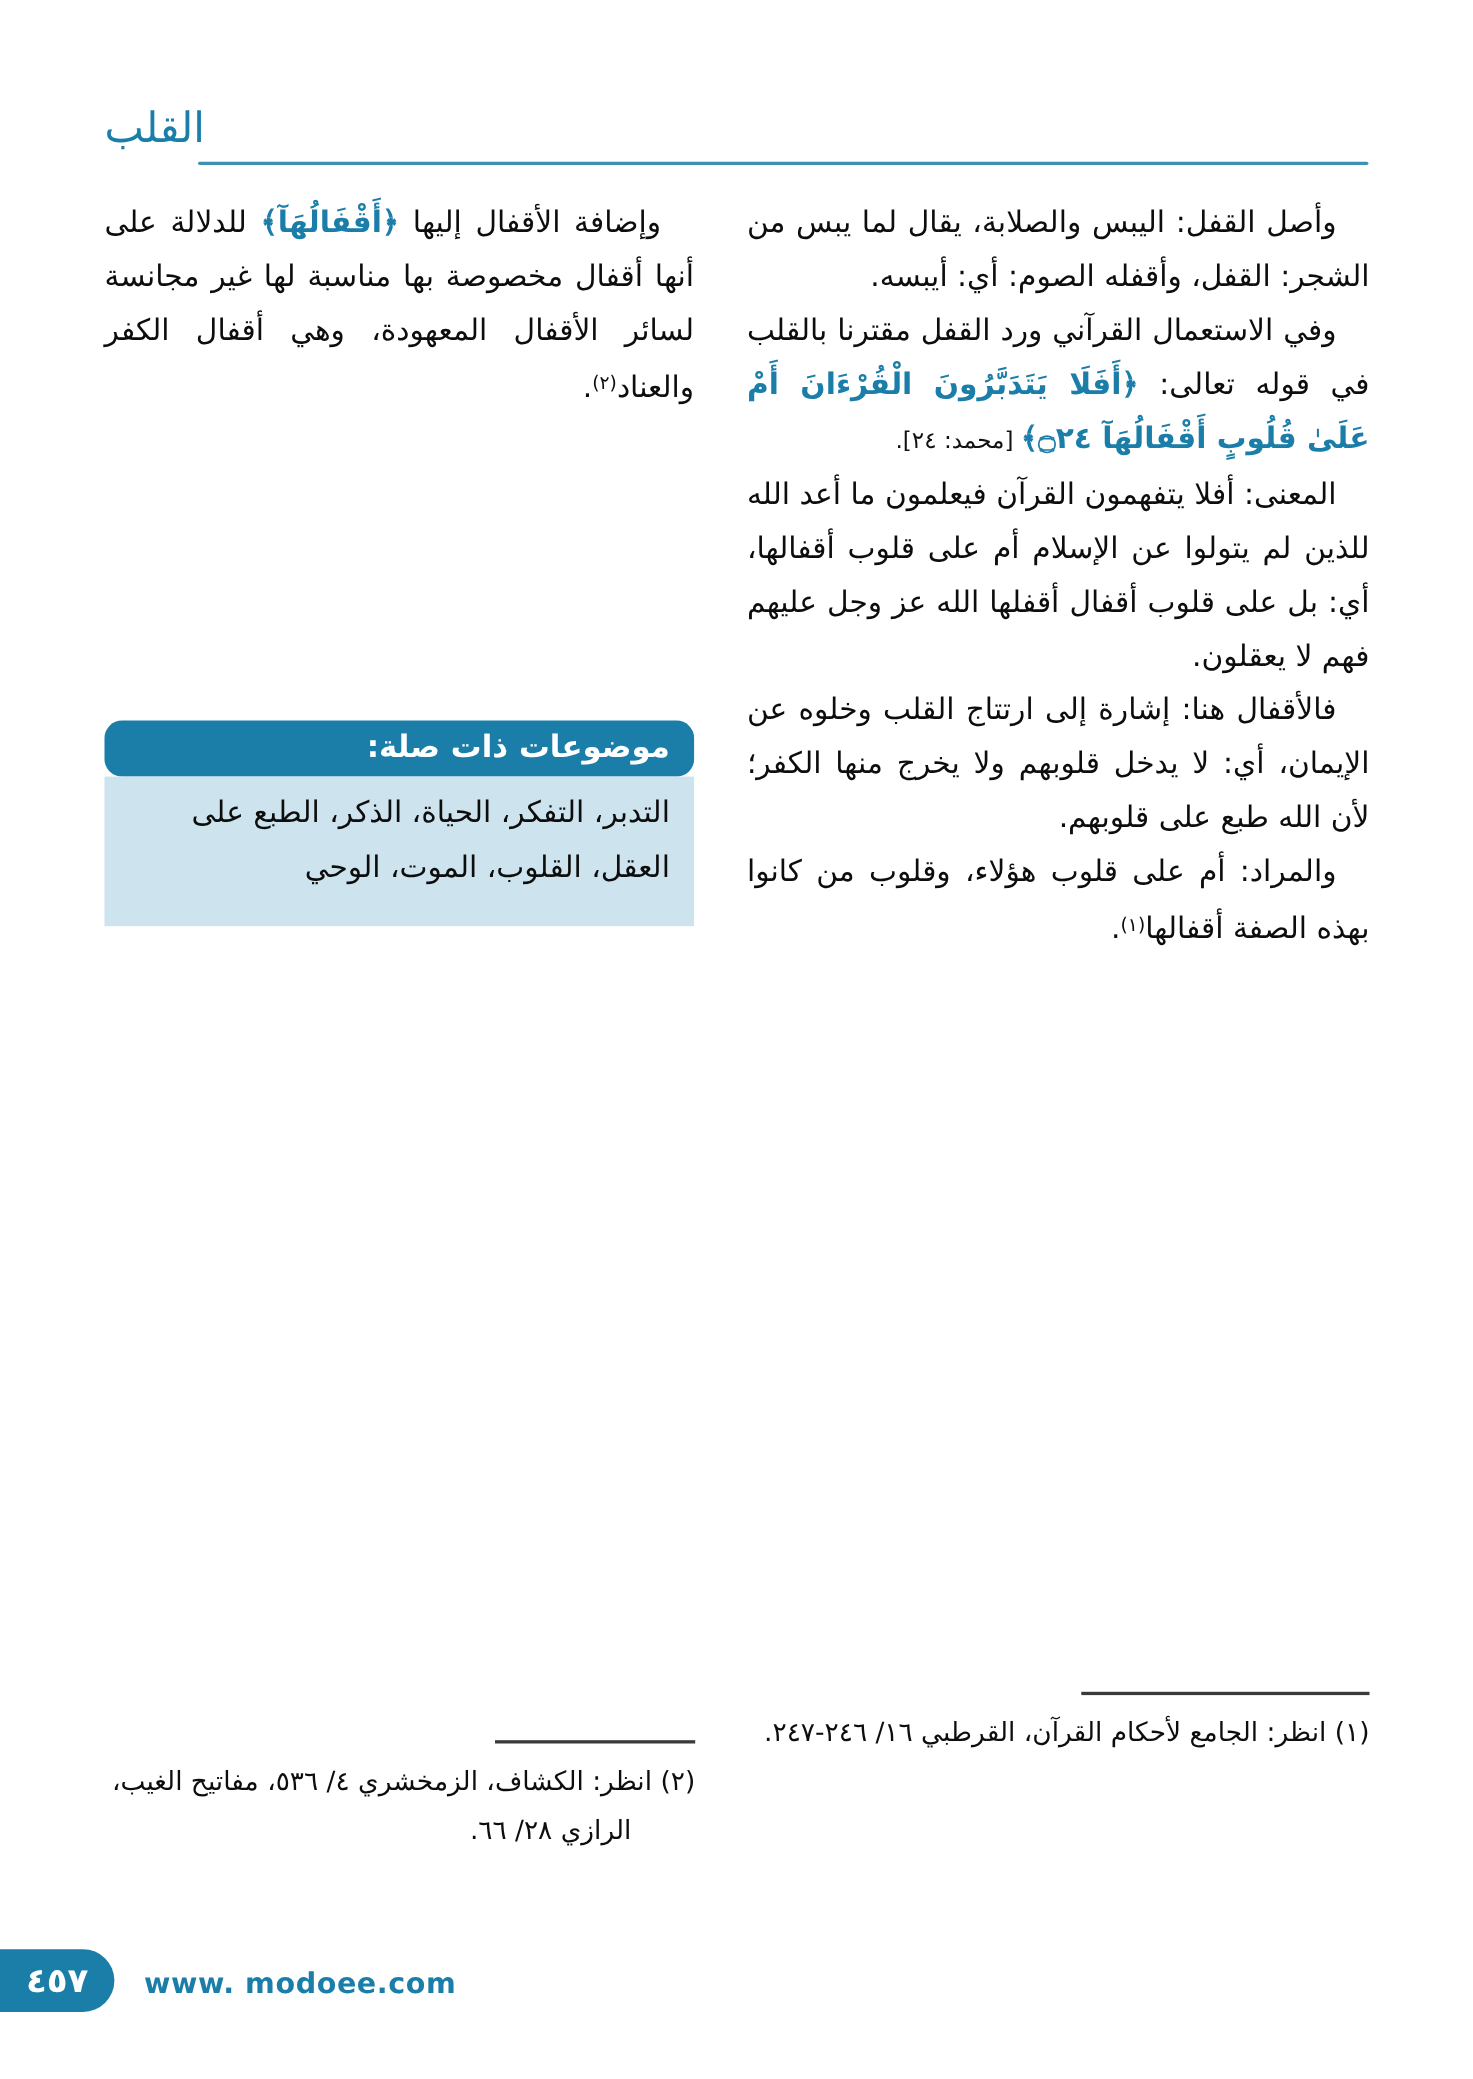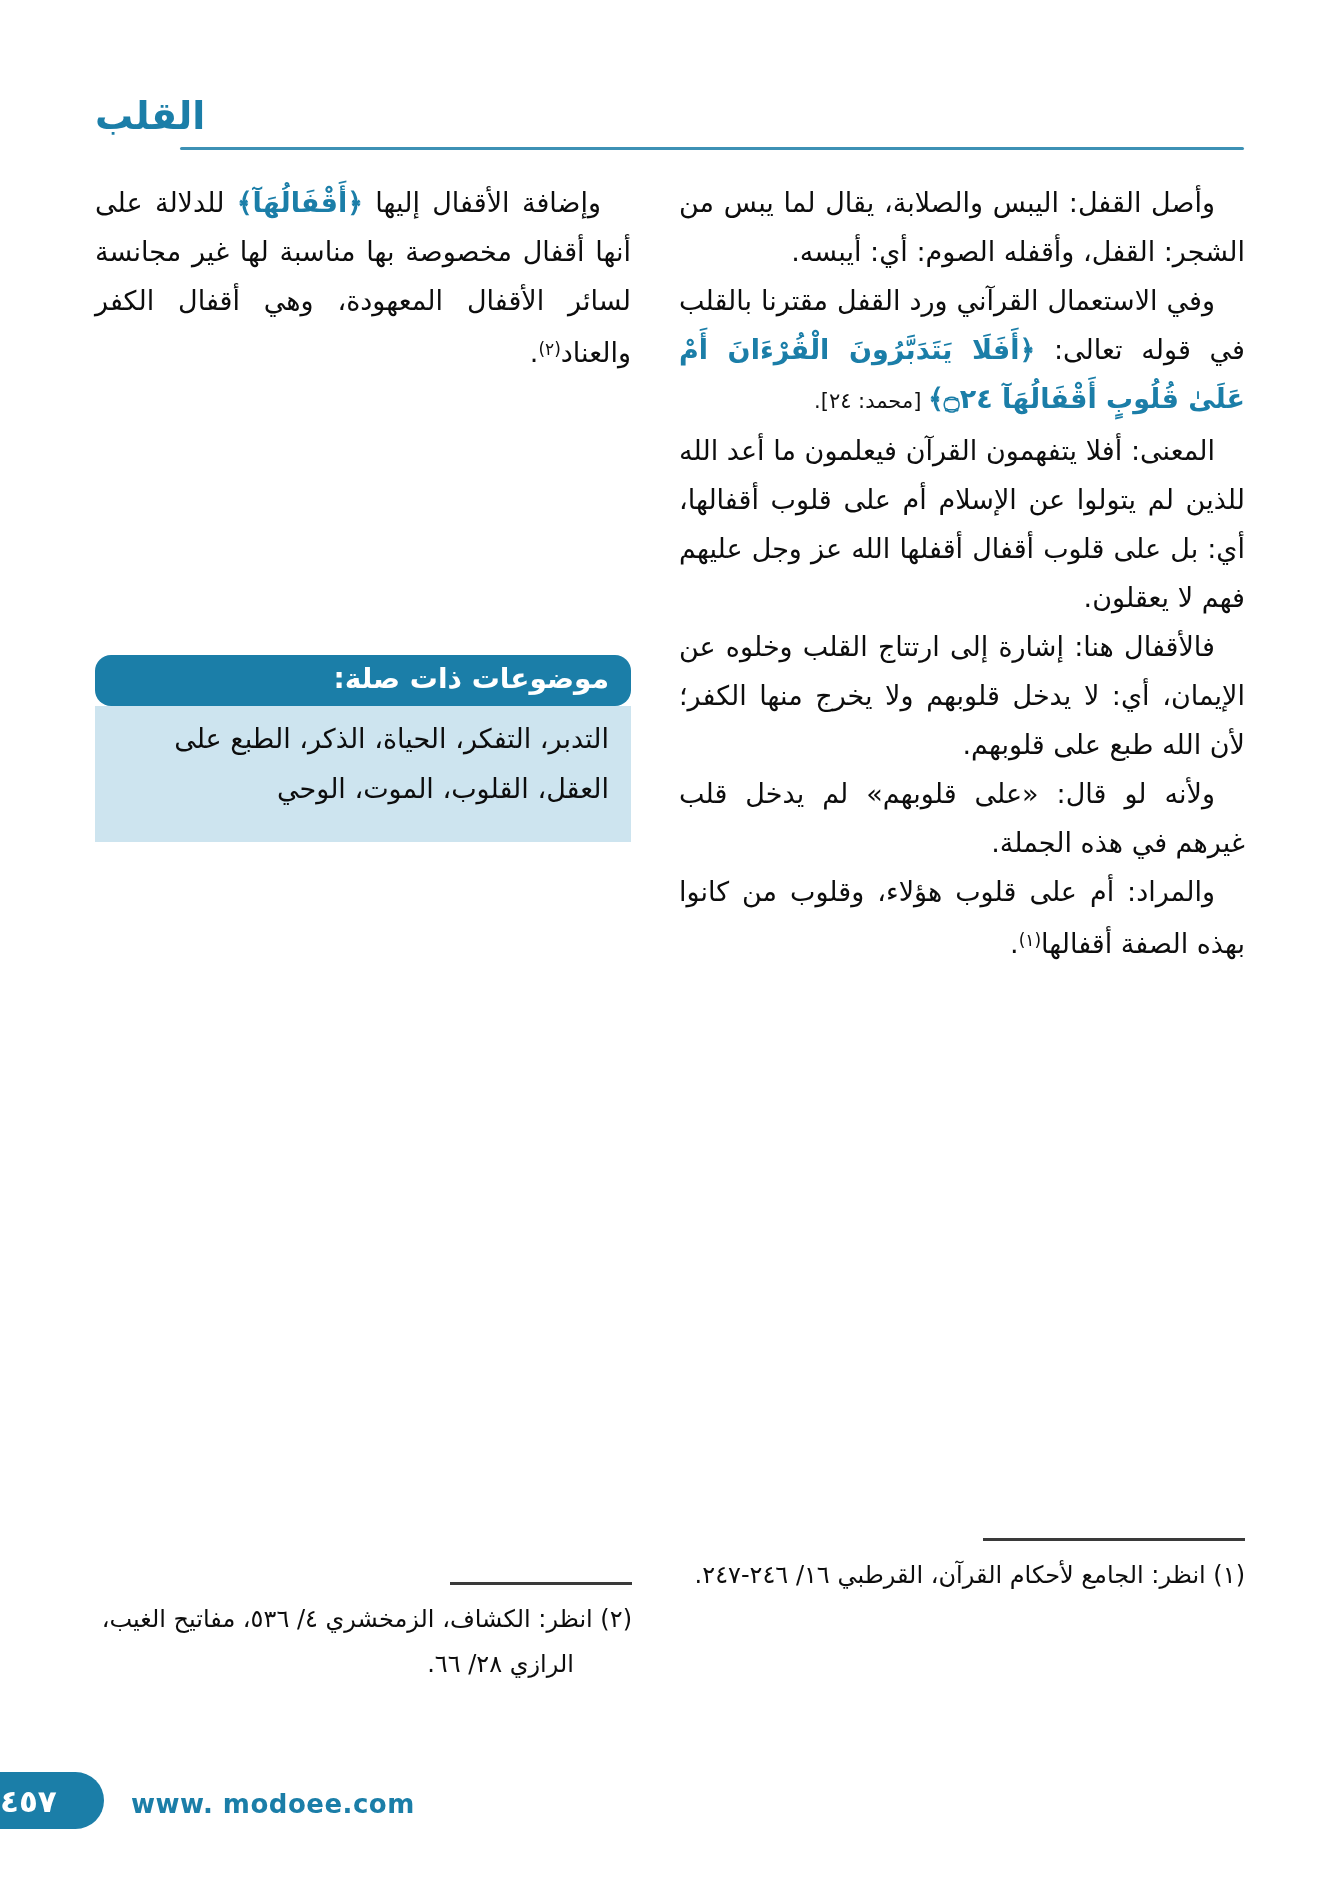--- a/index.html
+++ b/index.html
@@ -7,21 +7,21 @@
   html, body { background:#ffffff; }
   body {
     width:1339px; height:1890px; position:relative; overflow:hidden;
     font-family:"DejaVu Sans", sans-serif; color:#0d0d0d;
   }
   .page { position:absolute; inset:0; background:#ffffff; }
 
   
   .title {
     position:absolute; left:95px; top:94px;
-    font-size:38px; font-weight:bold; color:var(--accent);
+    font-size:38px; font-weight:normal; color:var(--accent);
     direction:rtl;
   }
   .header-rule {
     position:absolute; left:180px; top:147px; width:1064px; height:3px;
     background:var(--accent); opacity:.85; border-radius:2px;
   }
 
   
   .col {
     position:absolute; top:178px; direction:rtl; text-align:justify;
@@ -56,41 +56,40 @@
   .fn-right { right:94px; width:566px; top:1538px; }
   .fn-right .fn-rule { width:262px; }
   .fn-left  { left:95px; width:537px; top:1582px; }
   .fn-left .fn-rule { width:182px; }
 
   
   .page-tab {
     position:absolute; left:0; top:1772px; width:104px; height:57px;
     background:var(--accent); border-radius:0 30px 30px 0;
     color:#ffffff; font-size:31px; font-weight:bold;
-    display:flex; align-items:center; justify-content:flex-end;
+    display:flex; align-items:center; justify-content:center;
   }
   .website {
     position:absolute; left:131px; top:1789px; direction:ltr;
     color:var(--accent); font-size:26px; font-weight:bold; letter-spacing:.5px;
   }
 </style>
 </head>
 <body>
 
 <div class="page">
 
   <h1 class="title">القلب</h1>
   <div class="header-rule"></div>
 
   <section class="col col-main">
     <p class="para">وأصل القفل: اليبس والصلابة، يقال لما يبس من الشجر: القفل، وأقفله الصوم: أي: أيبسه.</p>
     <p class="para"><span>وفي الاستعمال القرآني ورد القفل مقترنا بالقلب في قوله تعالى: </span><span class="quran">﴿أَفَلَا يَتَدَبَّرُونَ الْقُرْءَانَ أَمْ عَلَىٰ قُلُوبٍ أَقْفَالُهَآ ۝٢٤﴾</span><span class="verse-ref"> [محمد: ٢٤].</span></p>
     <p class="para">المعنى: أفلا يتفهمون القرآن فيعلمون ما أعد الله للذين لم يتولوا عن الإسلام أم على قلوب أقفالها، أي: بل على قلوب أقفال أقفلها الله عز وجل عليهم فهم لا يعقلون.</p>
     <p class="para">فالأقفال هنا: إشارة إلى ارتتاج القلب وخلوه عن الإيمان، أي: لا يدخل قلوبهم ولا يخرج منها الكفر؛ لأن الله طبع على قلوبهم.</p>
-    <p class="para">ولأنه لو قال: «على قلوبهم» لم يدخل قلب غيرهم في هذه الجملة.</p>
     <p class="para"><span>والمراد: أم على قلوب هؤلاء، وقلوب من كانوا بهذه الصفة أقفالها</span><sup class="fn-marker">(١)</sup><span>.</span></p>
   </section>
 
   <section class="col col-side">
     <p class="para"><span>وإضافة الأقفال إليها </span><span class="quran">﴿أَقْفَالُهَآ﴾</span><span> للدلالة على أنها أقفال مخصوصة بها مناسبة لها غير مجانسة لسائر الأقفال المعهودة، وهي أقفال الكفر والعناد</span><sup class="fn-marker">(٢)</sup><span>.</span></p>
   </section>
 
   <aside class="related-block">
     <div class="related-header">موضوعات ذات صلة:</div>
     <div class="related-body">التدبر، التفكر، الحياة، الذكر، الطبع على العقل، القلوب، الموت، الوحي</div>

